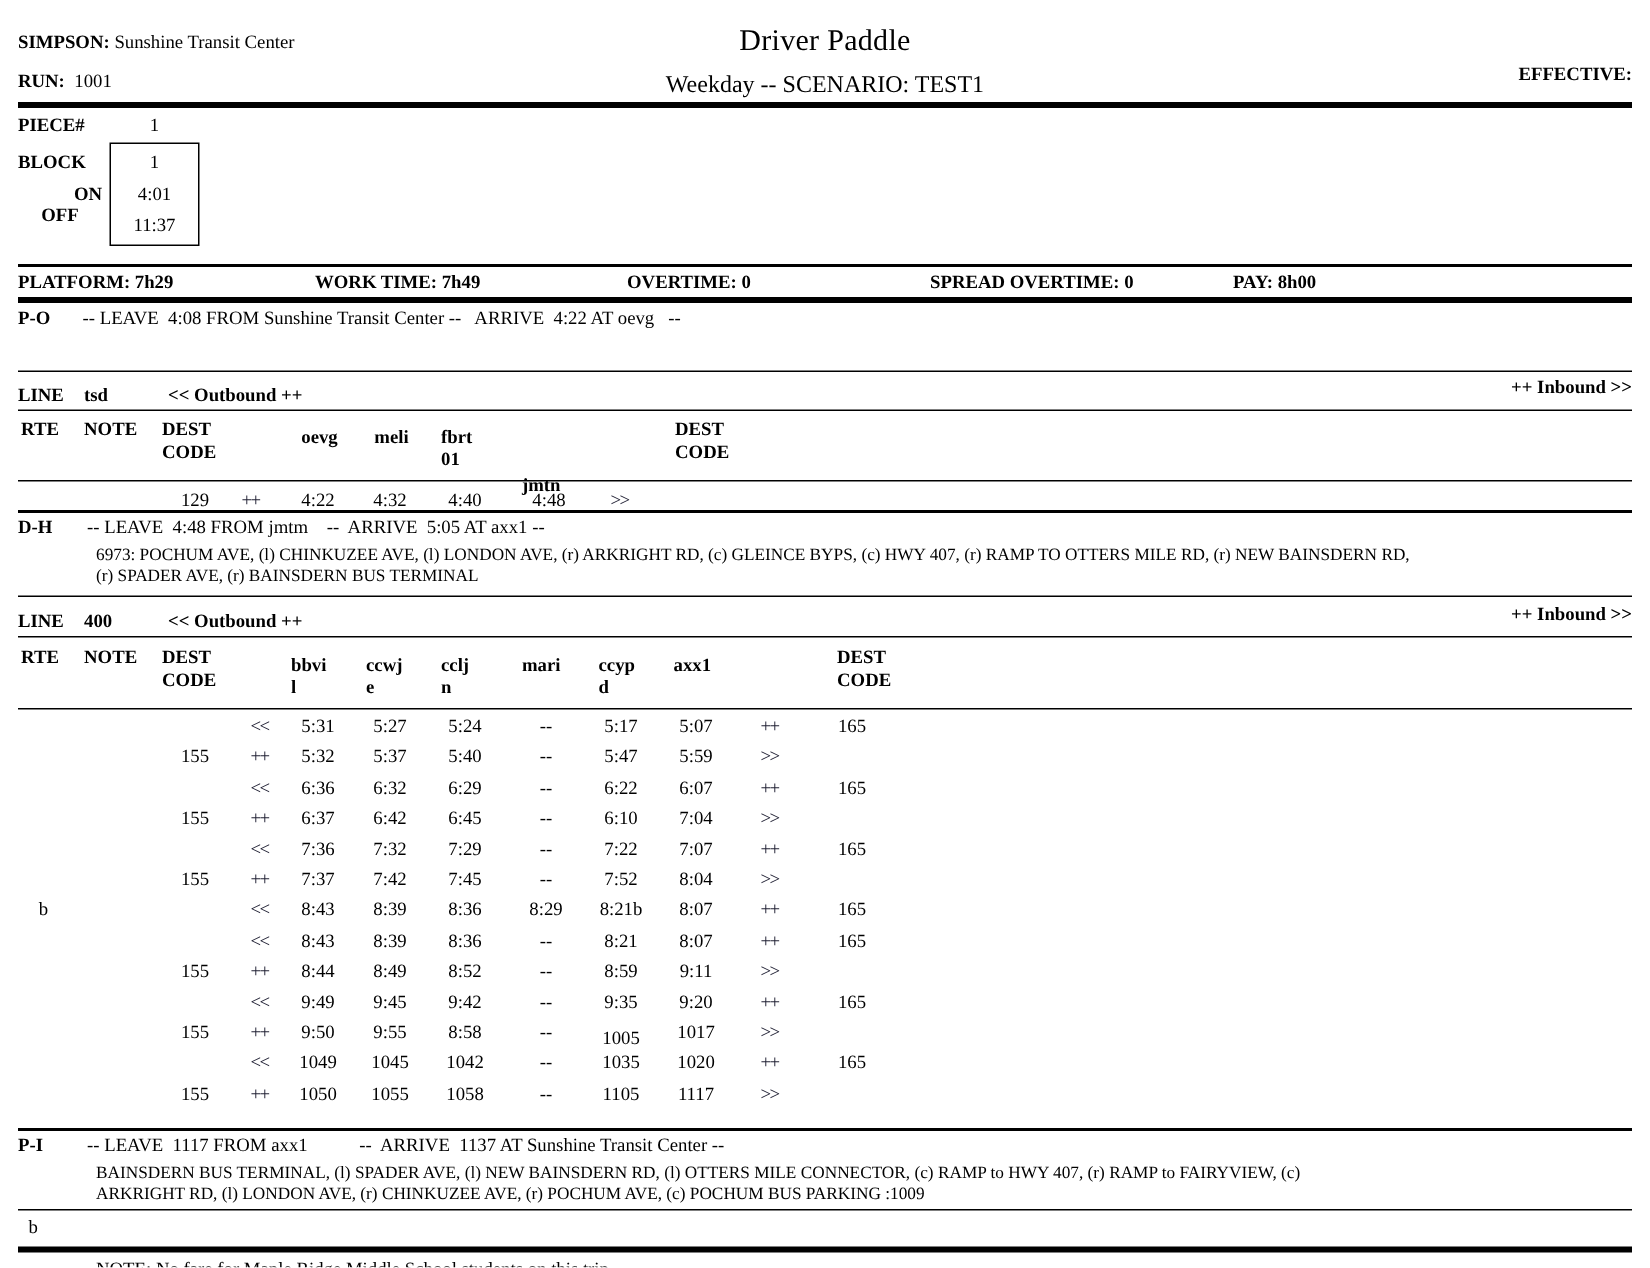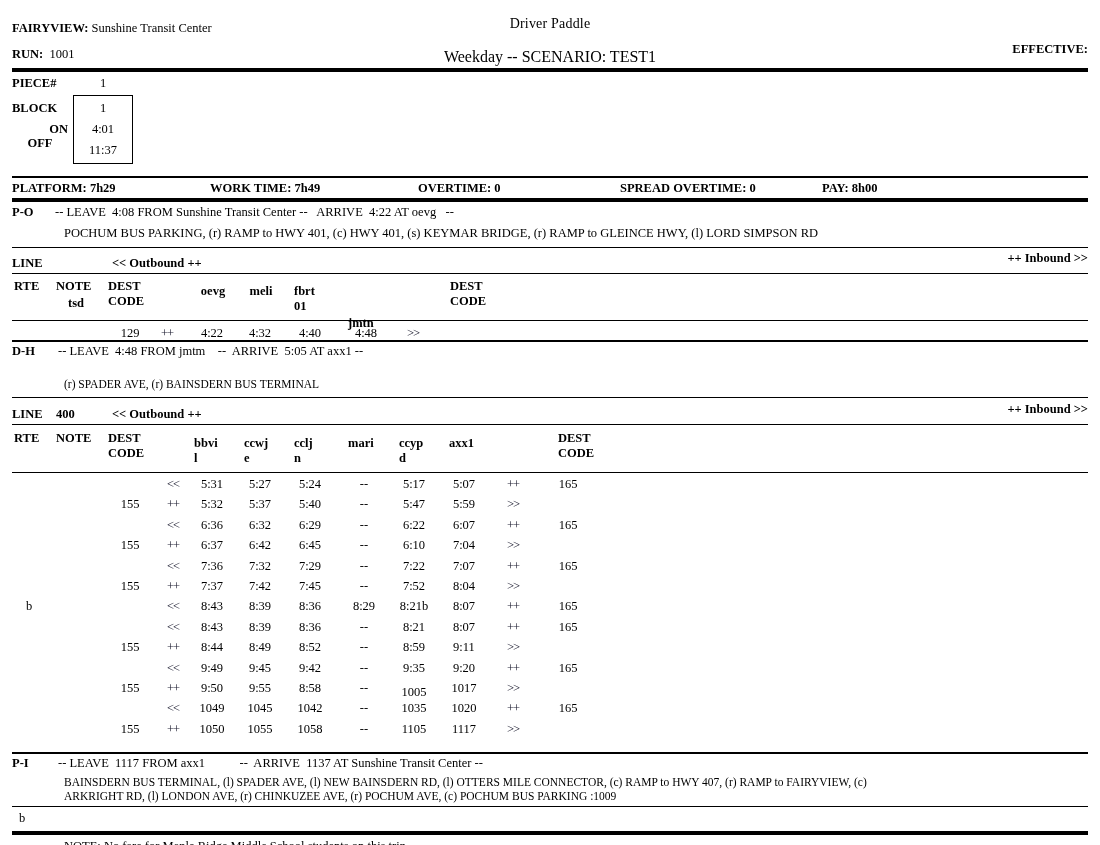--- a/index.html
+++ b/index.html
@@ -39,21 +39,21 @@
   }
   .b { font-weight: bold; }
   .sm { font-size: 11.5px; }
 
   
   #doc-title {
     position: absolute;
     left: 0; right: 0;
     top: 16px;
     text-align: center;
-    font-size: 14px;
+    font-size: 20px;
     letter-spacing: .2px;
   }
   #doc-subtitle {
     position: absolute;
     left: 0; right: 0;
     top: 48px;
     text-align: center;
     font-size: 16px;
   }
 
@@ -84,21 +84,21 @@
   .s-t3    { left: 288px; width: 42px; }
   .s-t4    { left: 344px; width: 42px; }
 
   .hdr-stack { line-height: 15px; }
 </style>
 </head>
 <body>
 
 <div id="page">
 
-  <div class="t b" style="left:12px; top:21px;"><span>FAIRYVIEW:</span> <span style="font-weight:normal;">Sunshine Transit Center</span></div>
+  <div class="t b" style="left:12px; top:21px;"><span>SIMPSON:</span> <span style="font-weight:normal;">Sunshine Transit Center</span></div>
   <div class="t b" style="left:12px; top:47px;"><span>RUN:</span>  <span style="font-weight:normal;">1001</span></div>
 
   <div id="doc-title">Driver Paddle</div>
   <div id="doc-subtitle">Weekday -- SCENARIO: TEST1</div>
 
   <div class="t b" style="right:12px; top:42px;">EFFECTIVE:</div>
 
   <div class="rule thick" style="top:68px;"></div>
 
   <div class="t b" style="left:12px; top:76px;">PIECE#</div>
@@ -120,26 +120,25 @@
   <div class="t b" style="left:12px;  top:181px;">PLATFORM: 7h29</div>
   <div class="t b" style="left:210px; top:181px;">WORK TIME: 7h49</div>
   <div class="t b" style="left:418px; top:181px;">OVERTIME: 0</div>
   <div class="t b" style="left:620px; top:181px;">SPREAD OVERTIME: 0</div>
   <div class="t b" style="left:822px; top:181px;">PAY: 8h00</div>
 
   <div class="rule thick" style="top:198px;"></div>
 
   <div class="t b" style="left:12px; top:205px;">P-O</div>
   <div class="t" style="left:55px; top:205px;">-- LEAVE  4:08 FROM Sunshine Transit Center --   ARRIVE  4:22 AT oevg   --</div>
-  <div class="t" style="left:64px; top:226px;">POCHUM BUS PARKING, (r) RAMP to HWY 401, (c) HWY 401, (s) KEYMAR BRIDGE, (r) RAMP to GLEINCE HWY, (l) LORD SIMPSON RD</div>
 
   <div class="rule thin" style="top:247px;"></div>
 
   <div class="t b" style="left:12px; top:256px;">LINE</div>
-  <div class="t b" style="left:68px; top:256px;margin-top:40px;">tsd</div>
+  <div class="t b" style="left:56px; top:256px;">tsd</div>
   <div class="t b" style="left:112px; top:256px;">&lt;&lt; Outbound ++</div>
   <div class="t b" style="right:12px; top:251px;">++ Inbound &gt;&gt;</div>
 
   <div class="rule thin" style="top:273px;"></div>
 
   <div class="cell b lft" style="left:14px;  top:279px;">RTE</div>
   <div class="cell b lft" style="left:56px;  top:279px;">NOTE</div>
   <div class="cell b lft hdr-stack" style="left:108px; top:279px;"><span>DEST</span><br><span>CODE</span></div>
   <div class="cell b hdr-stack s-t1" style="top:284px;">oevg</div>
   <div class="cell b hdr-stack s-t2" style="top:284px;">meli</div>
@@ -162,20 +161,21 @@
         <div class="cell" style="left:344px; top:0; width:44px;">4:48</div>
         <div class="cell mark" style="left:398px; top:0; width:30px;">&gt;&gt;</div>
         <div class="cell" style="left:448px; top:0; width:44px;"></div>
       </div>
     </div>
 
   <div class="rule med" style="top:340px;"></div>
 
   <div class="t b" style="left:12px; top:344px;">D-H</div>
   <div class="t" style="left:58px; top:344px;">-- LEAVE  4:48 FROM jmtm    --  ARRIVE  5:05 AT axx1 --</div>
+  <div class="t sm" style="left:64px; top:363px;">6973: POCHUM AVE, (l) CHINKUZEE AVE, (l) LONDON AVE, (r) ARKRIGHT RD, (c) GLEINCE BYPS, (c) HWY 407, (r) RAMP TO OTTERS MILE RD, (r) NEW BAINSDERN RD,</div>
   <div class="t sm" style="left:64px; top:377px;">(r) SPADER AVE, (r) BAINSDERN BUS TERMINAL</div>
 
   <div class="rule thin" style="top:397px;"></div>
 
   <div class="t b" style="left:12px; top:407px;">LINE</div>
   <div class="t b" style="left:56px; top:407px;">400</div>
   <div class="t b" style="left:112px; top:407px;">&lt;&lt; Outbound ++</div>
   <div class="t b" style="right:12px; top:402px;">++ Inbound &gt;&gt;</div>
 
   <div class="rule thin" style="top:424px;"></div>

